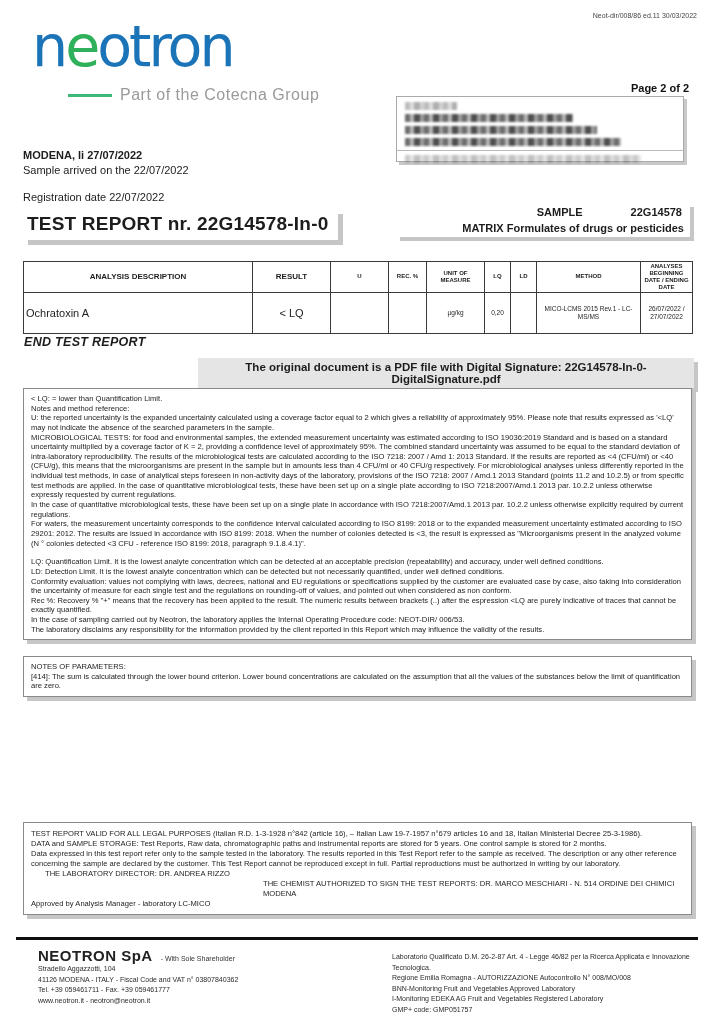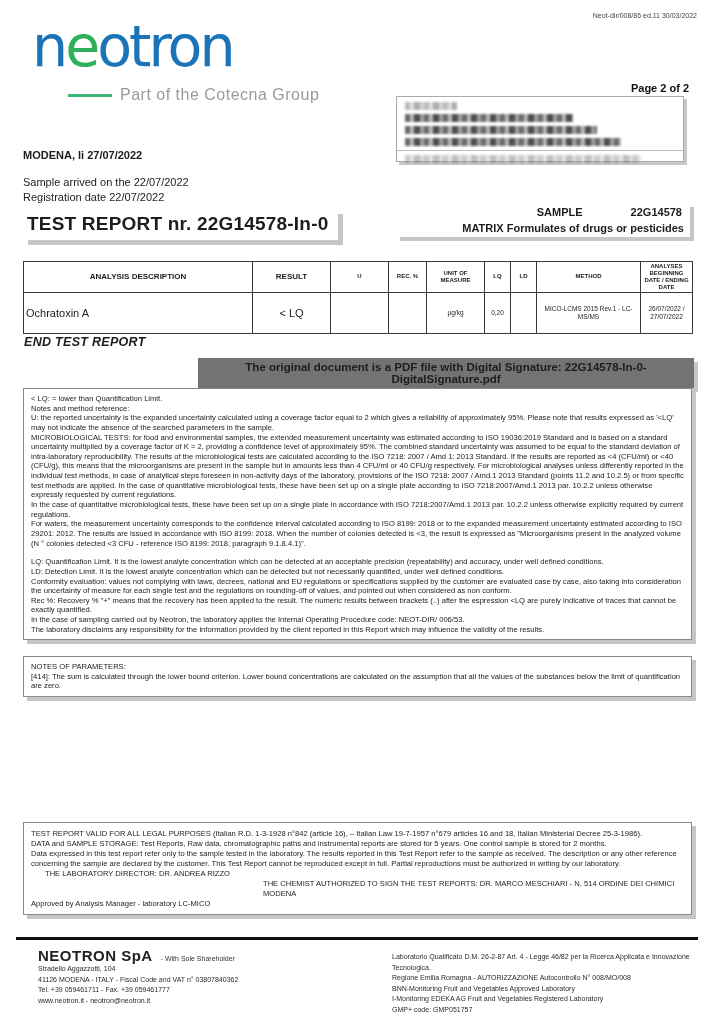--- a/index.html
+++ b/index.html
@@ -17,21 +17,21 @@
   .page-label{position:absolute;top:82px;right:26px;font-size:11px;font-weight:600;color:#111;}
 
   
   .addr-box{position:absolute;left:396px;top:96px;width:288px;height:66px;background:#fff;
             border:1px solid #aaa;box-shadow:3px 3px 0 #c9c9c9;padding:5px 8px;box-sizing:border-box;}
   .blur-bar{height:8px;margin-bottom:4px;filter:blur(1.3px);
             background:repeating-linear-gradient(90deg,#6d6d6d 0 5px,#b5b5b5 5px 9px,#4e4e4e 9px 15px,#9d9d9d 15px 19px);}
   .addr-sep{border-top:1px solid #bbb;margin:4px -8px 4px -8px;}
 
   .city-date{position:absolute;left:23px;top:149px;font-size:11px;font-weight:600;}
-  .arrival{position:absolute;left:23px;top:176px;font-size:11px;}
+  .arrival{position:absolute;left:23px;top:164px;font-size:11px;}
   .registration{position:absolute;left:23px;top:191px;font-size:11px;}
 
   .title-box{position:absolute;left:23px;top:209px;background:#fff;padding:4px 10px 5px 4px;
              box-shadow:5px 5px 0 #c6c6c6;font-size:19px;font-weight:bold;letter-spacing:0.2px;}
   .sample-box{position:absolute;left:396px;top:203px;width:294px;background:#fff;
               box-shadow:4px 4px 0 #c6c6c6;padding:3px 6px;box-sizing:border-box;font-size:11px;font-weight:bold;}
   .sample-row{display:flex;justify-content:flex-end;gap:48px;padding-right:2px;}
   .matrix-row{text-align:right;margin-top:4px;}
 
   
@@ -39,21 +39,21 @@
   table.results th,table.results td{border:1px solid #3a3a3a;padding:1px 2px;background:#fff;}
   th.big{font-size:8px;font-weight:bold;}
   th.small{font-size:6px;font-weight:bold;line-height:1.15;}
   td.analysis{font-size:11px;text-align:left;padding-left:5px;height:38px;vertical-align:middle;}
   td.result{font-size:11px;text-align:center;vertical-align:middle;}
   td.tiny{font-size:6.5px;text-align:center;vertical-align:middle;line-height:1.2;}
   .c0{width:229px;} .c1{width:78px;} .c2{width:58px;} .c3{width:38px;} .c4{width:58px;}
   .c5{width:26px;} .c6{width:26px;} .c7{width:104px;} .c8{width:52px;}
 
   .end-report{position:absolute;left:24px;top:335px;font-size:12.5px;font-style:italic;font-weight:600;letter-spacing:0.3px;}
-  .sig-note{position:absolute;left:198px;top:358px;width:496px;box-sizing:border-box;background:#737373;
+  .sig-note{position:absolute;left:198px;top:358px;width:496px;box-sizing:border-box;background:#e5e5e5;
             box-shadow:4px 4px 0 #c6c6c6;padding:3px 4px;text-align:center;font-size:11.5px;font-weight:bold;}
 
   .notes-box{position:absolute;left:23px;top:388px;width:669px;box-sizing:border-box;background:#fff;
              border:1px solid #8a8a8a;box-shadow:4px 4px 0 #c6c6c6;padding:5px 7px;}
   .note-line{font-size:7.6px;line-height:1.27;min-height:9px;color:#1b1b1b;}
 
   .params-box{position:absolute;left:23px;top:656px;width:669px;box-sizing:border-box;background:#fff;
               border:1px solid #8a8a8a;box-shadow:4px 4px 0 #c6c6c6;padding:5px 7px;}
 
   .legal-box{position:absolute;left:23px;top:822px;width:669px;box-sizing:border-box;background:#fff;

